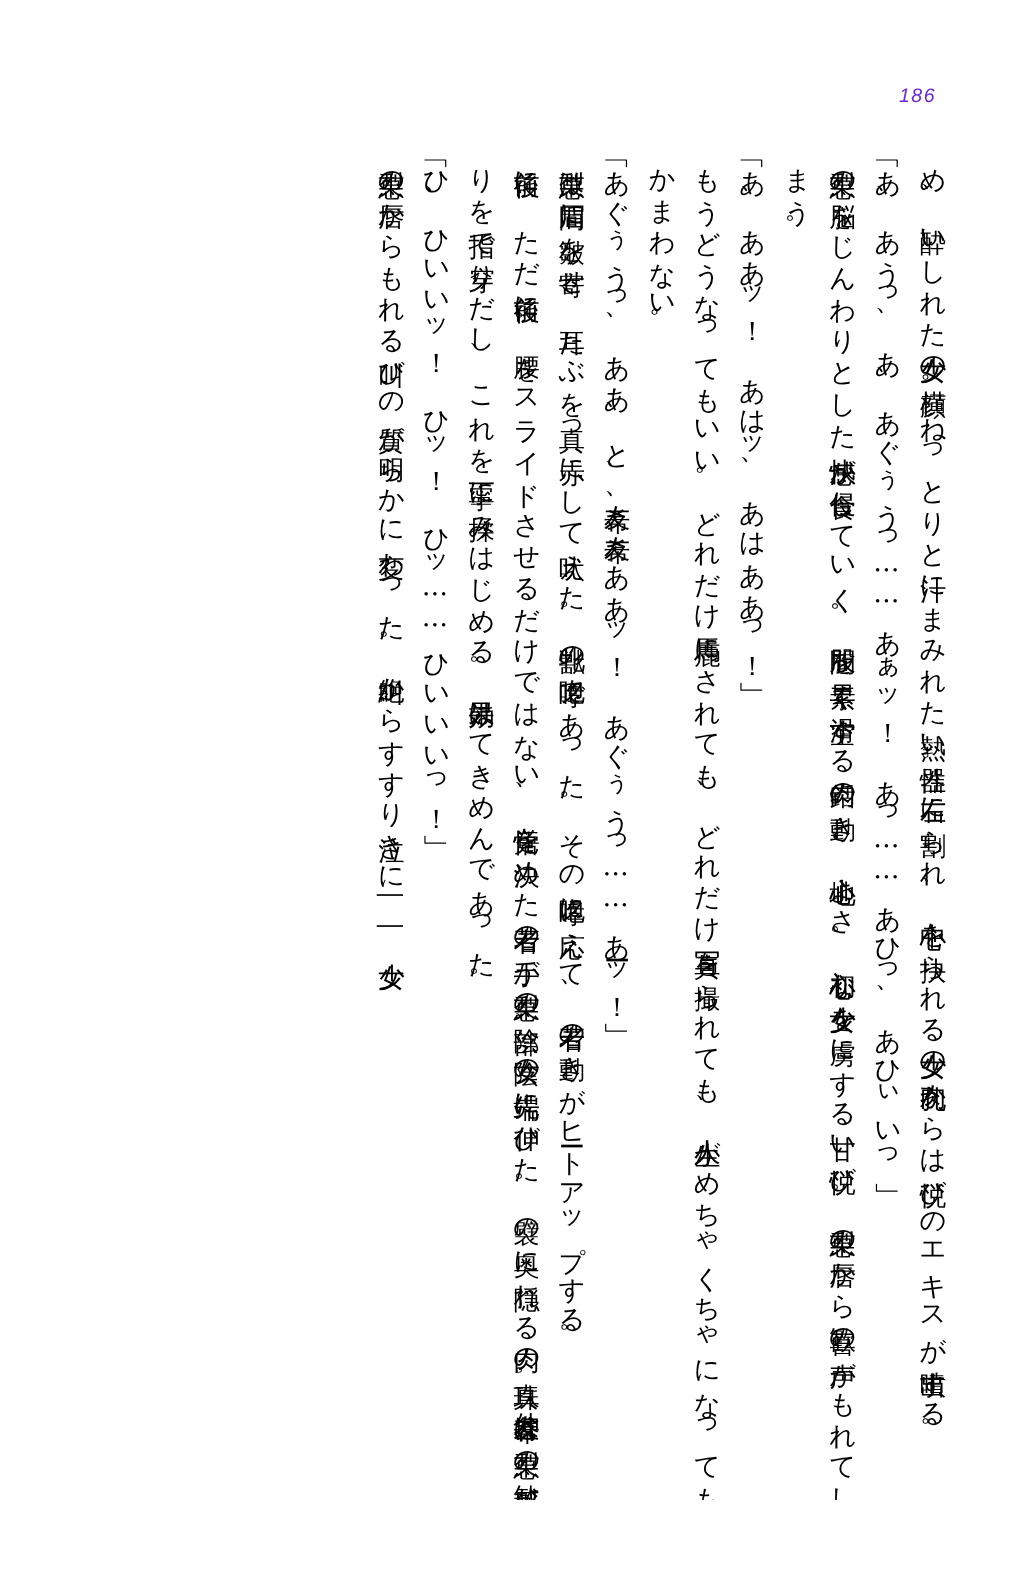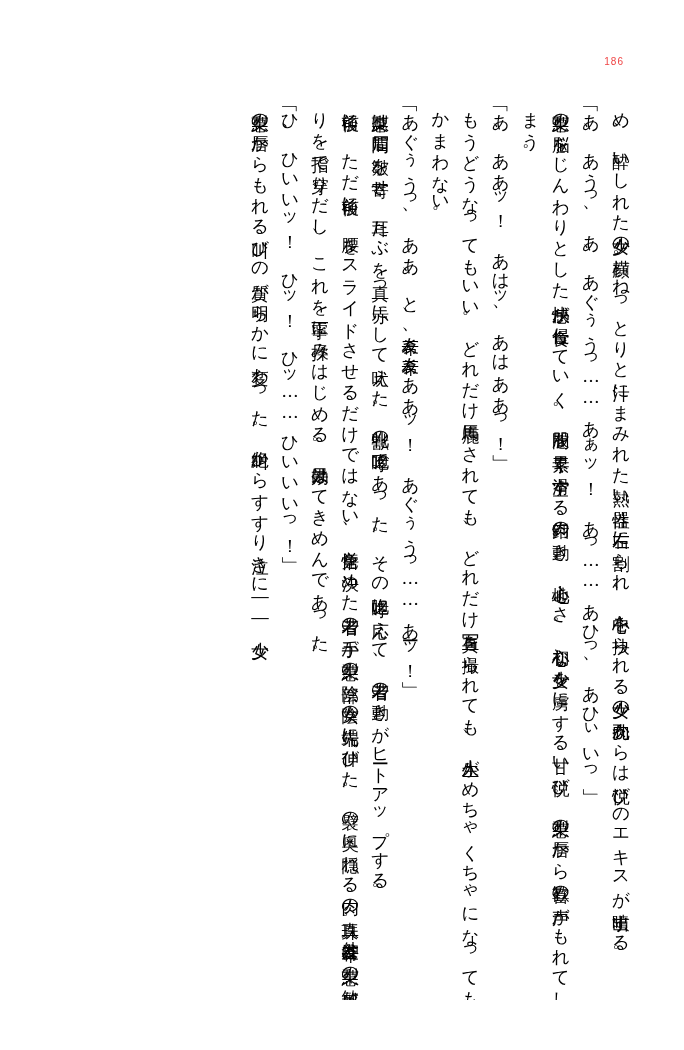--- a/index.html
+++ b/index.html
@@ -18,23 +18,24 @@
     position: relative;
     width: 684px;
     height: 1050px;
     background: #ffffff;
   }
   .page-number {
     position: absolute;
     top: 56px;
     right: 60px;
     font-family: "Liberation Sans", sans-serif;
-    font-size: 10px;
+    font-size: 13px;
     letter-spacing: 1px;
-    color: #ef4444;
+    color: #6d28d9;
+    font-style: italic;
   }
   .body-text {
     position: absolute;
     top: 100px;
     right: 48px;
     left: 48px;
     height: 900px;
     writing-mode: vertical-rl;
     -webkit-writing-mode: vertical-rl;
     text-orientation: upright;

